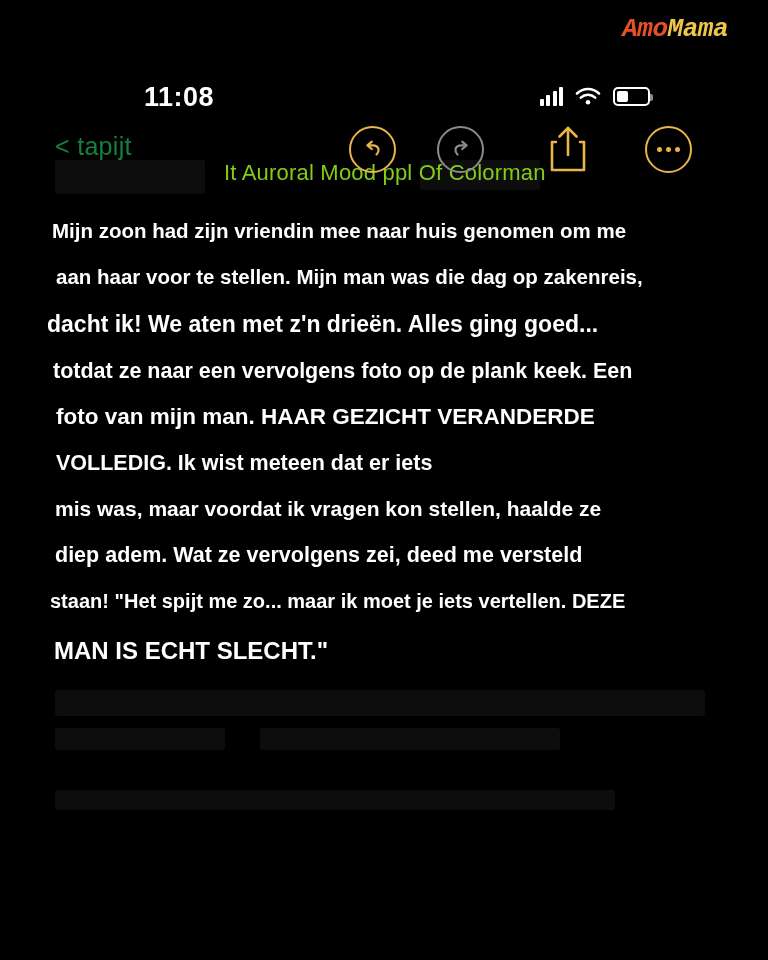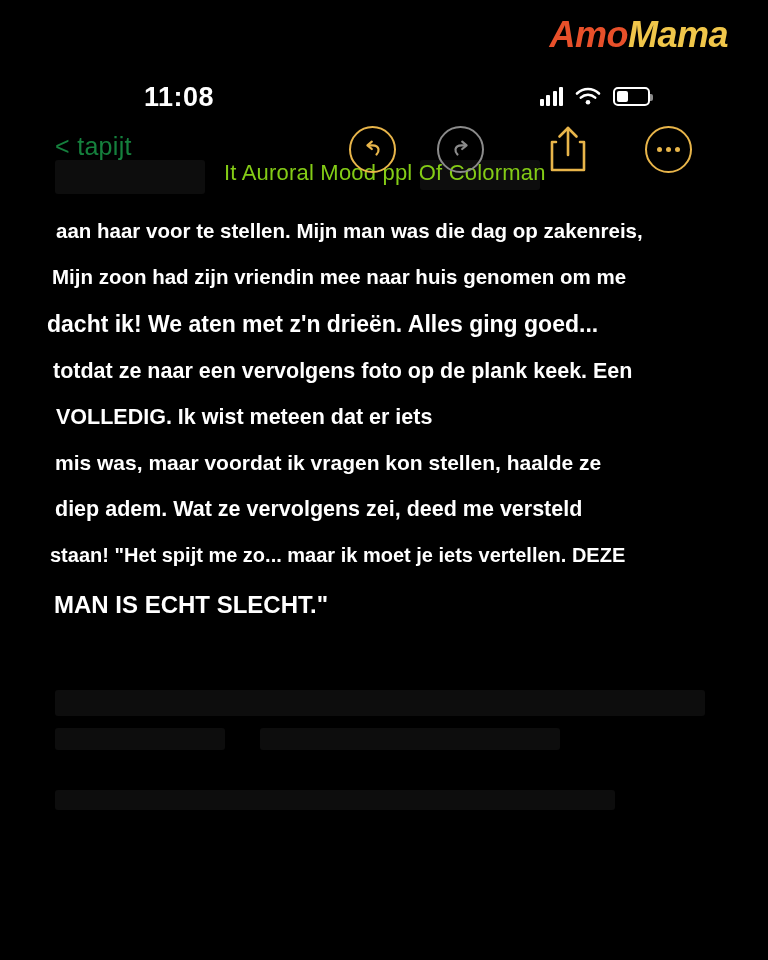--- a/index.html
+++ b/index.html
@@ -14,24 +14,24 @@
     font-family: "Liberation Sans", sans-serif;
     color: #ffffff;
     position: relative;
   }
 
   
   .brand {
     position: absolute;
     top: 14px;
     right: 40px;
-    font-family: Liberation Sans, sans-serif;
+    font-family: Liberation Mono, monospace;
     font-style: italic;
     font-weight: bold;
-    font-size: 36px;
+    font-size: 26px;
     letter-spacing: -0.5px;
     color: #e8502a;
     text-shadow: 0 1px 0 #00000088;
     user-select: none;
   }
   .brand .m2 { color: #f0c64a; }
 
   
   .statusbar {
     position: absolute;
@@ -268,23 +268,24 @@
     <span class="dots">
         <span></span>
         <span></span>
         <span></span>
       </span>
   </div>
 </div>
 
 <div class="article">
   <p>
+    <span class="ln l1">Mijn zoon had zijn vriendin mee naar huis genomen om me</span>
     <span class="ln l2">aan haar voor te stellen. Mijn man was die dag op zakenreis,</span>
-    <span class="ln l1">Mijn zoon had zijn vriendin mee naar huis genomen om me</span>
     <span class="ln l3">dacht ik! We aten met z'n drieën. Alles ging goed...</span>
     <span class="ln l4">totdat ze naar een vervolgens foto op de plank keek. Een</span>
+    <span class="ln l5">foto van mijn man. HAAR GEZICHT VERANDERDE</span>
     <span class="ln l6">VOLLEDIG. Ik wist meteen dat er iets</span>
     <span class="ln l7">mis was, maar voordat ik vragen kon stellen, haalde ze</span>
     <span class="ln l8">diep adem. Wat ze vervolgens zei, deed me versteld</span>
     <span class="ln l9">staan! "Het spijt me zo... maar ik moet je iets vertellen. DEZE</span>
     <span class="ln l10">MAN IS ECHT SLECHT."</span>
   </p>
 </div>
 
 </body></html>

